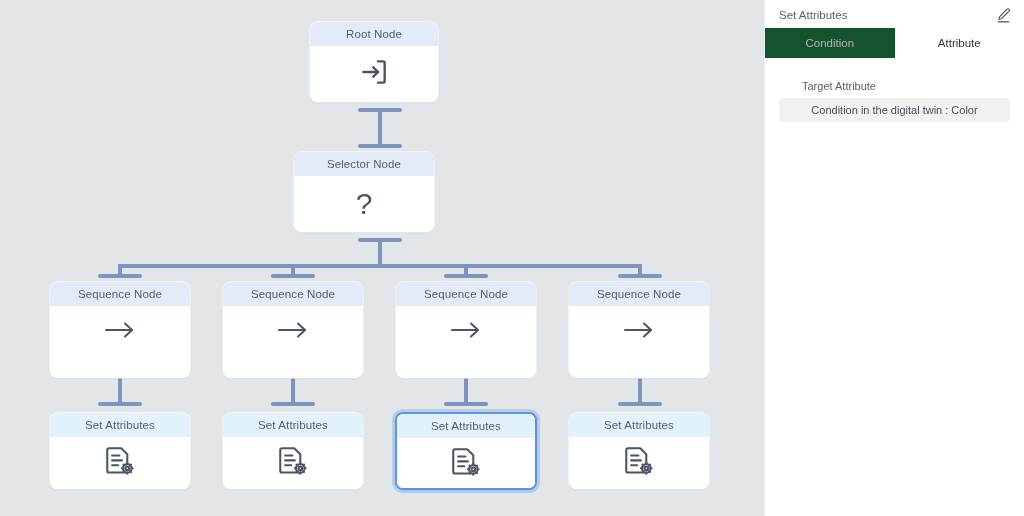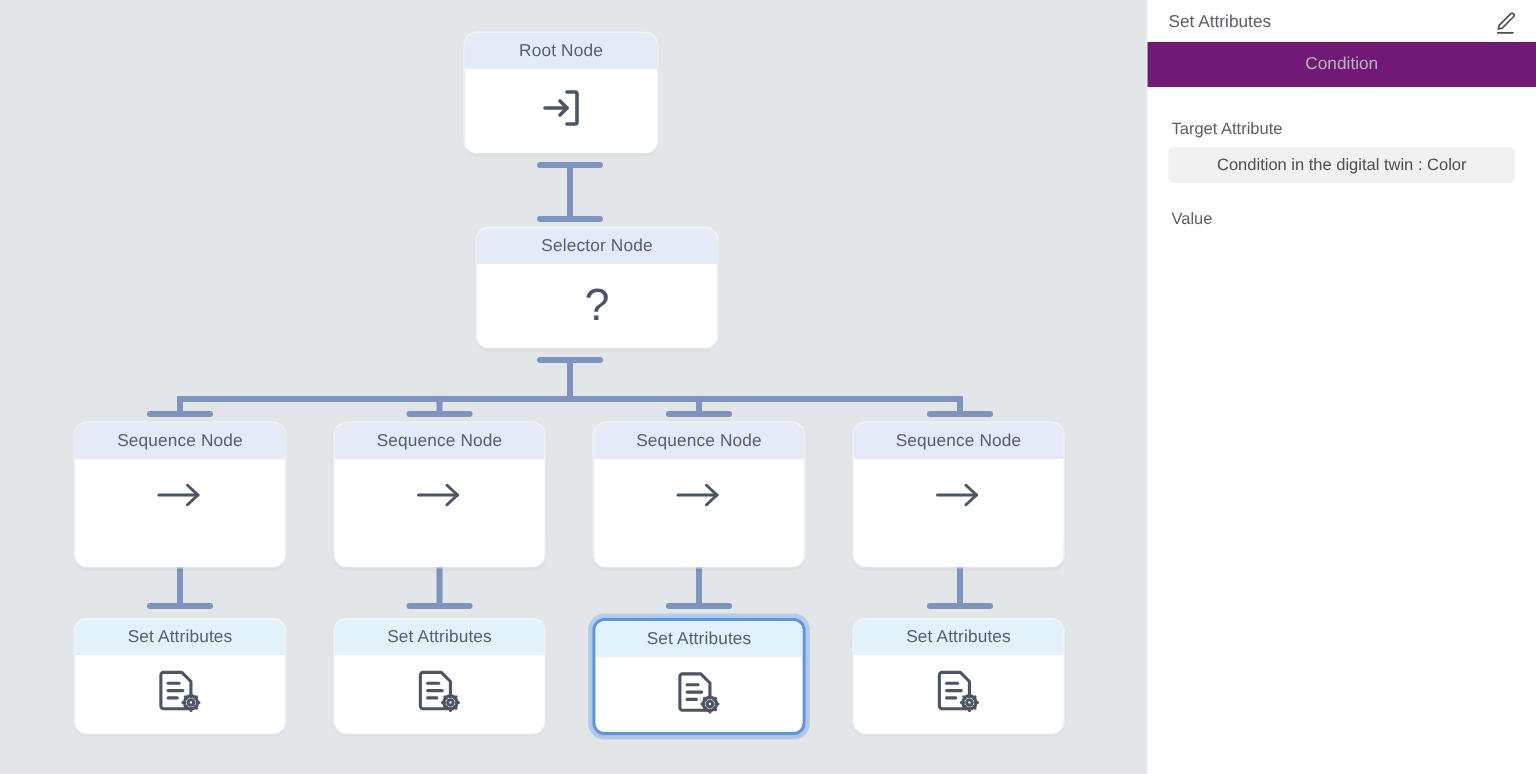--- a/index.html
+++ b/index.html
@@ -48,21 +48,21 @@
   .node.cyan .hdr { background: #e2f2fb; }
 
   .node.selected {
     border: 2px solid #5b93e8;
     box-shadow: 0 0 0 3px rgba(110,160,240,0.35), 0 1px 3px rgba(40,55,80,0.14);
   }
 
   
   .n-root     { left:310px; top:22px;  width:128px; height:80px; }
   .n-root .body    { height:56px; }
-  .n-selector { left:318px; top:152px; width:160px; height:80px; }
+  .n-selector { left:294px; top:152px; width:140px; height:80px; }
   .n-selector .body{ height:56px; }
   .n-seq      { top:282px; width:140px; height:96px; }
   .n-seq .body     { height:52px; }
   .n-set      { top:413px; width:140px; height:76px; }
   .n-set .body     { height:52px; }
   .n-set.selected  { height:78px; }
 
   .col0 { left: 50px; }
   .col1 { left: 223px; }
   .col2 { left: 396px; }
@@ -95,26 +95,26 @@
   .edit-btn { width: 18px; height: 18px; display:flex; align-items:center; justify-content:center; cursor:pointer; }
 
   .tabs { display: flex; height: 30px; }
   .tab {
     flex: 1 1 50%;
     display: flex; align-items: center; justify-content: center;
     font-size: 11.5px;
     cursor: pointer;
     user-select: none;
   }
-  .tab.inactive { background: #701a75; color: #b3b6ba; }
+  .tab.inactive { background: #14532d; color: #b3b6ba; }
   .tab.active   { background: #ffffff; color: #34383d; }
 
   .panel-body { padding: 22px 14px 0 14px; }
   .field-label {
-    font-size: 11px; color: #5a5f66; margin-bottom: 6px; padding-left: 2px;
+    font-size: 11px; color: #5a5f66; margin-bottom: 6px; padding-left: 2px; margin-left: 21px;
   }
   .field-box {
     background: #f1f1f1;
     border-radius: 4px;
     height: 24px;
     line-height: 24px;
     text-align: center;
     font-size: 11px;
     color: #4a4f55;
     margin-bottom: 18px;
@@ -305,23 +305,23 @@
       <span class="edit-btn">
         <svg width="17" height="17" viewBox="0 0 20 20" fill="none" stroke="#4a4f55" stroke-width="1.3" stroke-linecap="round" stroke-linejoin="round">
           <path d="M14.2 2.6a1.6 1.6 0 0 1 2.3 2.3L7.6 13.8l-3 .7.7-3z"></path>
           <path d="M4 17.5h12"></path>
         </svg>
       </span>
     </div>
 
     <div class="tabs">
       <div class="tab inactive">Condition</div>
+      <div class="tab active">Attribute</div>
     </div>
 
     <div class="panel-body">
       <div class="field-label">Target Attribute</div>
       <div class="field-box">Condition in the digital twin : Color</div>
 
-      <div class="field-label">Value</div>
     </div>
 
   </div>
 </div>
 
 </body></html>

